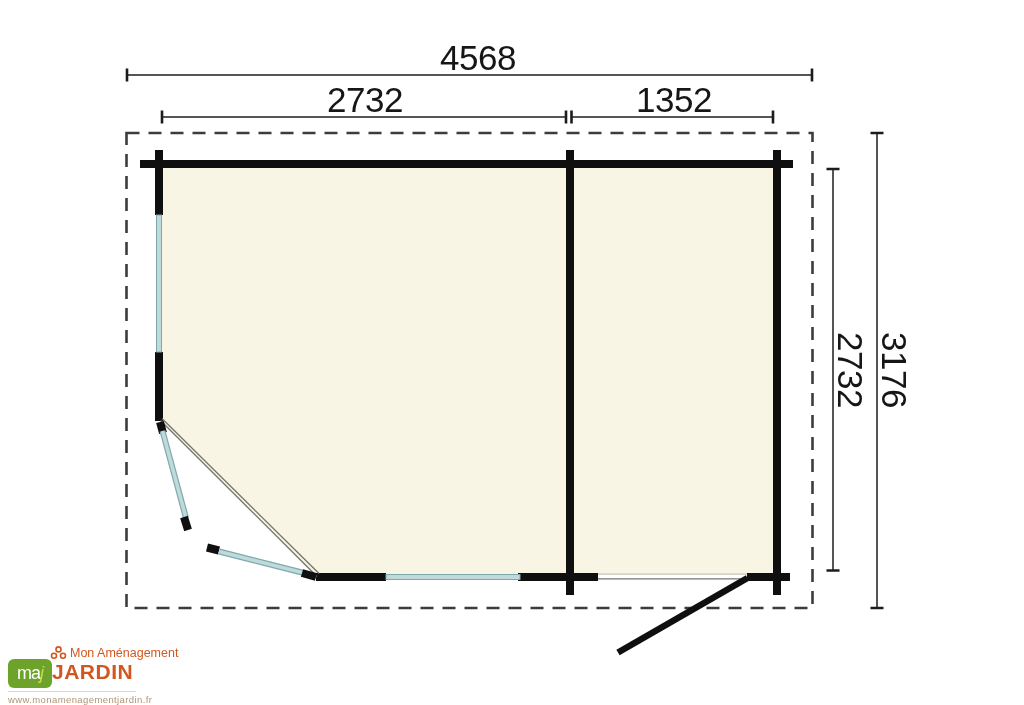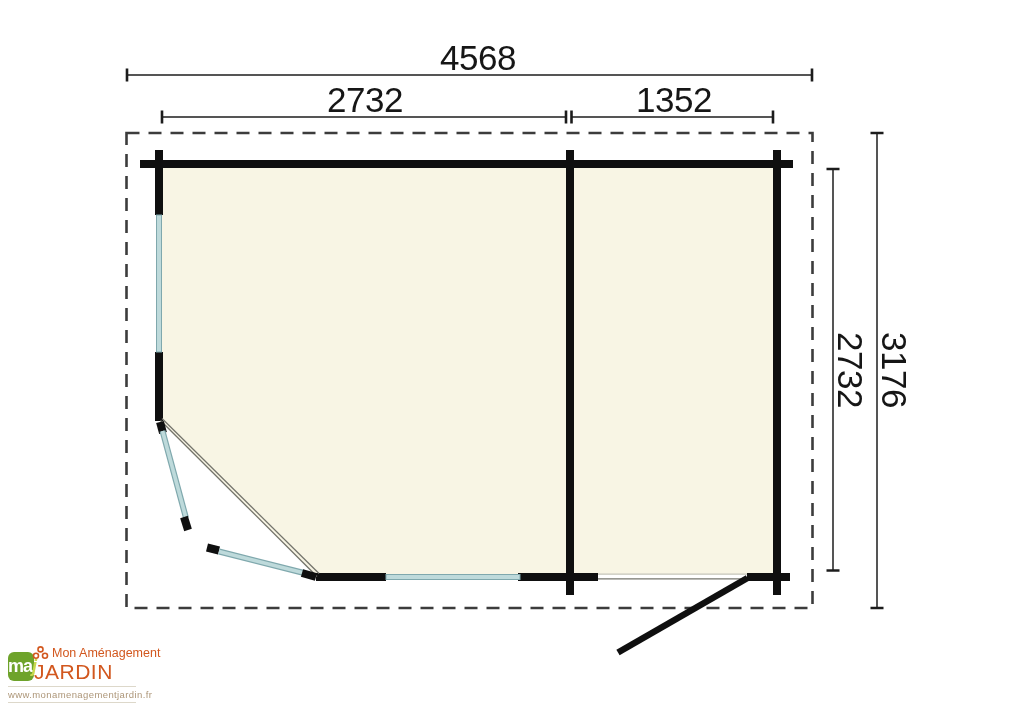--- a/index.html
+++ b/index.html
@@ -9,33 +9,33 @@
   }
   .plan-svg { position:absolute; left:0; top:0; }
   .dim-label {
     font-family:"Liberation Sans", sans-serif;
     font-size:35px; fill:#161616; letter-spacing:-0.5px;
   }
   
   .logo { position:absolute; left:8px; top:646px; width:128px; }
   .logo-row { display:flex; align-items:flex-start; }
   .badge {
-    width:26px; height:29px; margin-top:6px; flex:0 0 auto;
+    width:44px; height:29px; margin-top:13px; flex:0 0 auto;
     background:#6ea32b; border-radius:6px;
-    color:#ffffff; font-weight:bold; font-size:18px;
+    color:#ffffff; font-weight:normal; font-size:18px;
     text-align:center; line-height:29px; letter-spacing:-1px;
   }
   .badge .j { color:#c9d94f; font-style:italic; }
   .brand { margin-left:0; }
   .brand-top { display:flex; align-items:center; gap:3px; margin-left:-2px; }
   .brand-top span {
     color:#d2571e; font-size:12.5px; line-height:14px; white-space:nowrap;
   }
   .brand-name {
-    color:#d2571e; font-weight:normal; font-size:21px; line-height:23px;
+    color:#d2571e; font-weight:bold; font-size:21px; line-height:23px;
     letter-spacing:0.5px; white-space:nowrap;
   }
   .site {
     margin-top:3px; padding:2px 0 2px;
     border-top:1px solid #ddd8ca; border-bottom:1px solid #ddd8ca;
     font-size:9.5px; color:#ad9678; letter-spacing:0.4px; white-space:nowrap;
   }
 </style>
 </head>
 <body>

